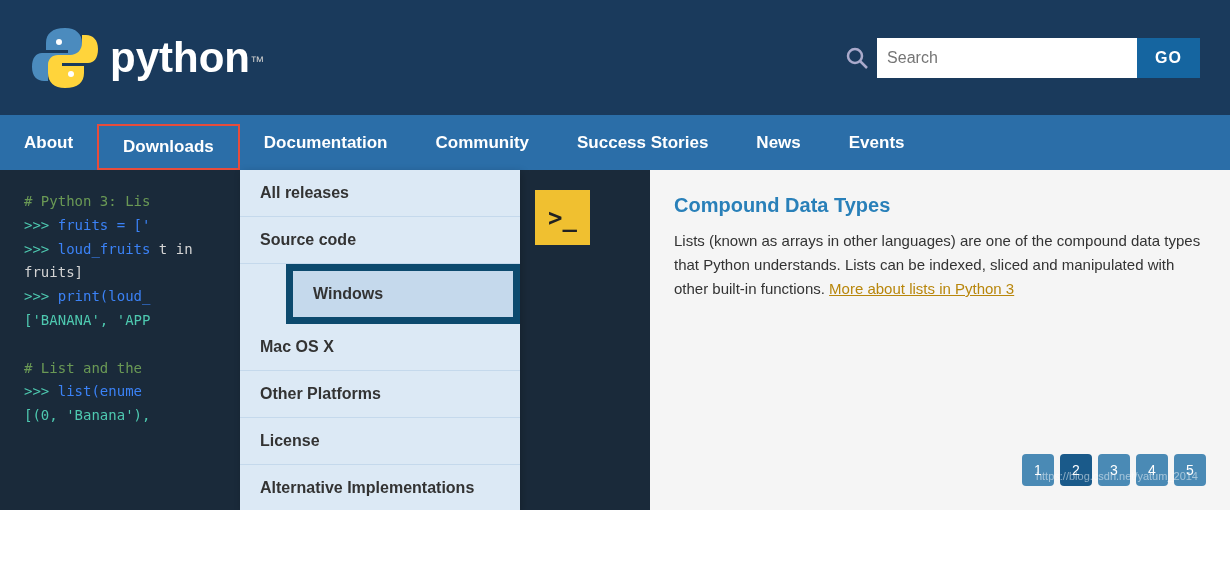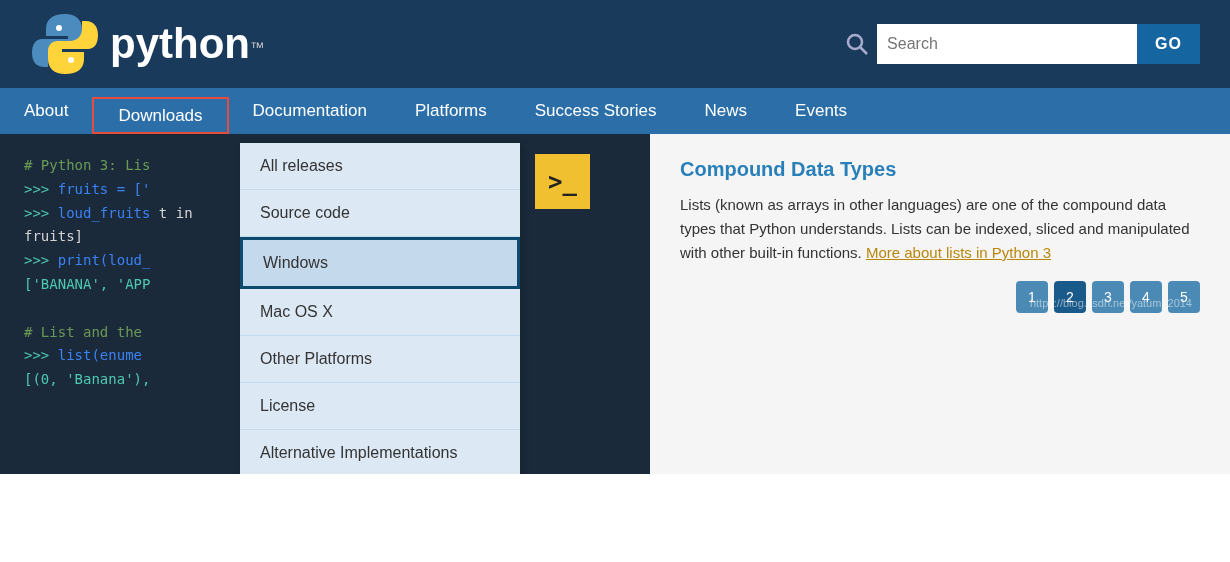--- a/index.html
+++ b/index.html
@@ -5,21 +5,21 @@
     * { margin: 0; padding: 0; box-sizing: border-box; }
     body { font-family: Arial, sans-serif; background: #fff; width: 1230px; }
 
     
     .header {
       background: #1a3a5c;
       display: flex;
       align-items: center;
       justify-content: space-between;
       padding: 10px 30px;
-      height: 88px;
+      height: 115px;
     }
     .logo-area {
       display: flex;
       align-items: center;
       gap: 10px;
     }
     .python-logo-icon {
       width: 70px;
       height: 70px;
     }
@@ -56,22 +56,23 @@
       font-weight: bold;
       cursor: pointer;
       letter-spacing: 1px;
     }
 
     
     .nav-bar {
       background: #2b6ea8;
       display: flex;
       align-items: stretch;
-      height: 46px;
+      height: 55px;
       position: relative;
+      font-weight: bold;
     }
     .nav-item {
       color: #fff;
       font-size: 17px;
       padding: 0 24px;
       display: flex;
       align-items: center;
       cursor: pointer;
       white-space: nowrap;
       text-decoration: none;
@@ -93,21 +94,22 @@
     }
     .dropdown-item {
       padding: 14px 20px;
       font-size: 16px;
       color: #333;
       cursor: pointer;
       border-bottom: 1px solid #c5d9ec;
     }
     .dropdown-item.highlighted {
       background: #c5d9ec;
-      border: 3px solid #0c4a6e;
+      border: 7px solid #0c4a6e;
+      margin-left: 46px;
     }
 
     
     .main-content {
       display: flex;
       height: 340px;
       background: #1a2a3a;
     }
 
     
@@ -139,23 +141,24 @@
       font-size: 24px;
       color: #222;
       font-family: monospace;
       font-weight: bold;
     }
 
     
     .info-area {
       flex: 1;
       background: #f5f5f5;
-      padding: 24px 30px;
+      padding: 24px 24px;
       display: flex;
       flex-direction: column;
+      justify-content: space-between;
     }
     .compound-title {
       font-size: 20px;
       font-weight: bold;
       color: #2980b9;
       margin-bottom: 12px;
     }
     .compound-text {
       font-size: 15px;
       color: #333;
@@ -224,21 +227,21 @@
     </div>
     <input class="search-input" type="text" placeholder="Search" style="">
     <button class="go-button">GO</button>
   </div>
 </div>
 
 <div class="nav-bar">
   <a class="nav-item">About</a>
   <a class="nav-item active" style="border:2px solid #e74c3c;margin-top:9px;">Downloads</a>
   <a class="nav-item">Documentation</a>
-  <a class="nav-item">Platforms</a>
+  <a class="nav-item">Community</a>
   <a class="nav-item">Success Stories</a>
   <a class="nav-item">News</a>
   <a class="nav-item">Events</a>
 
   <div class="dropdown-menu">
     <div class="dropdown-item">All releases</div>
     <div class="dropdown-item">Source code</div>
     <div class="dropdown-item highlighted">Windows</div>
     <div class="dropdown-item">Mac OS X</div>
     <div class="dropdown-item">Other Platforms</div>

